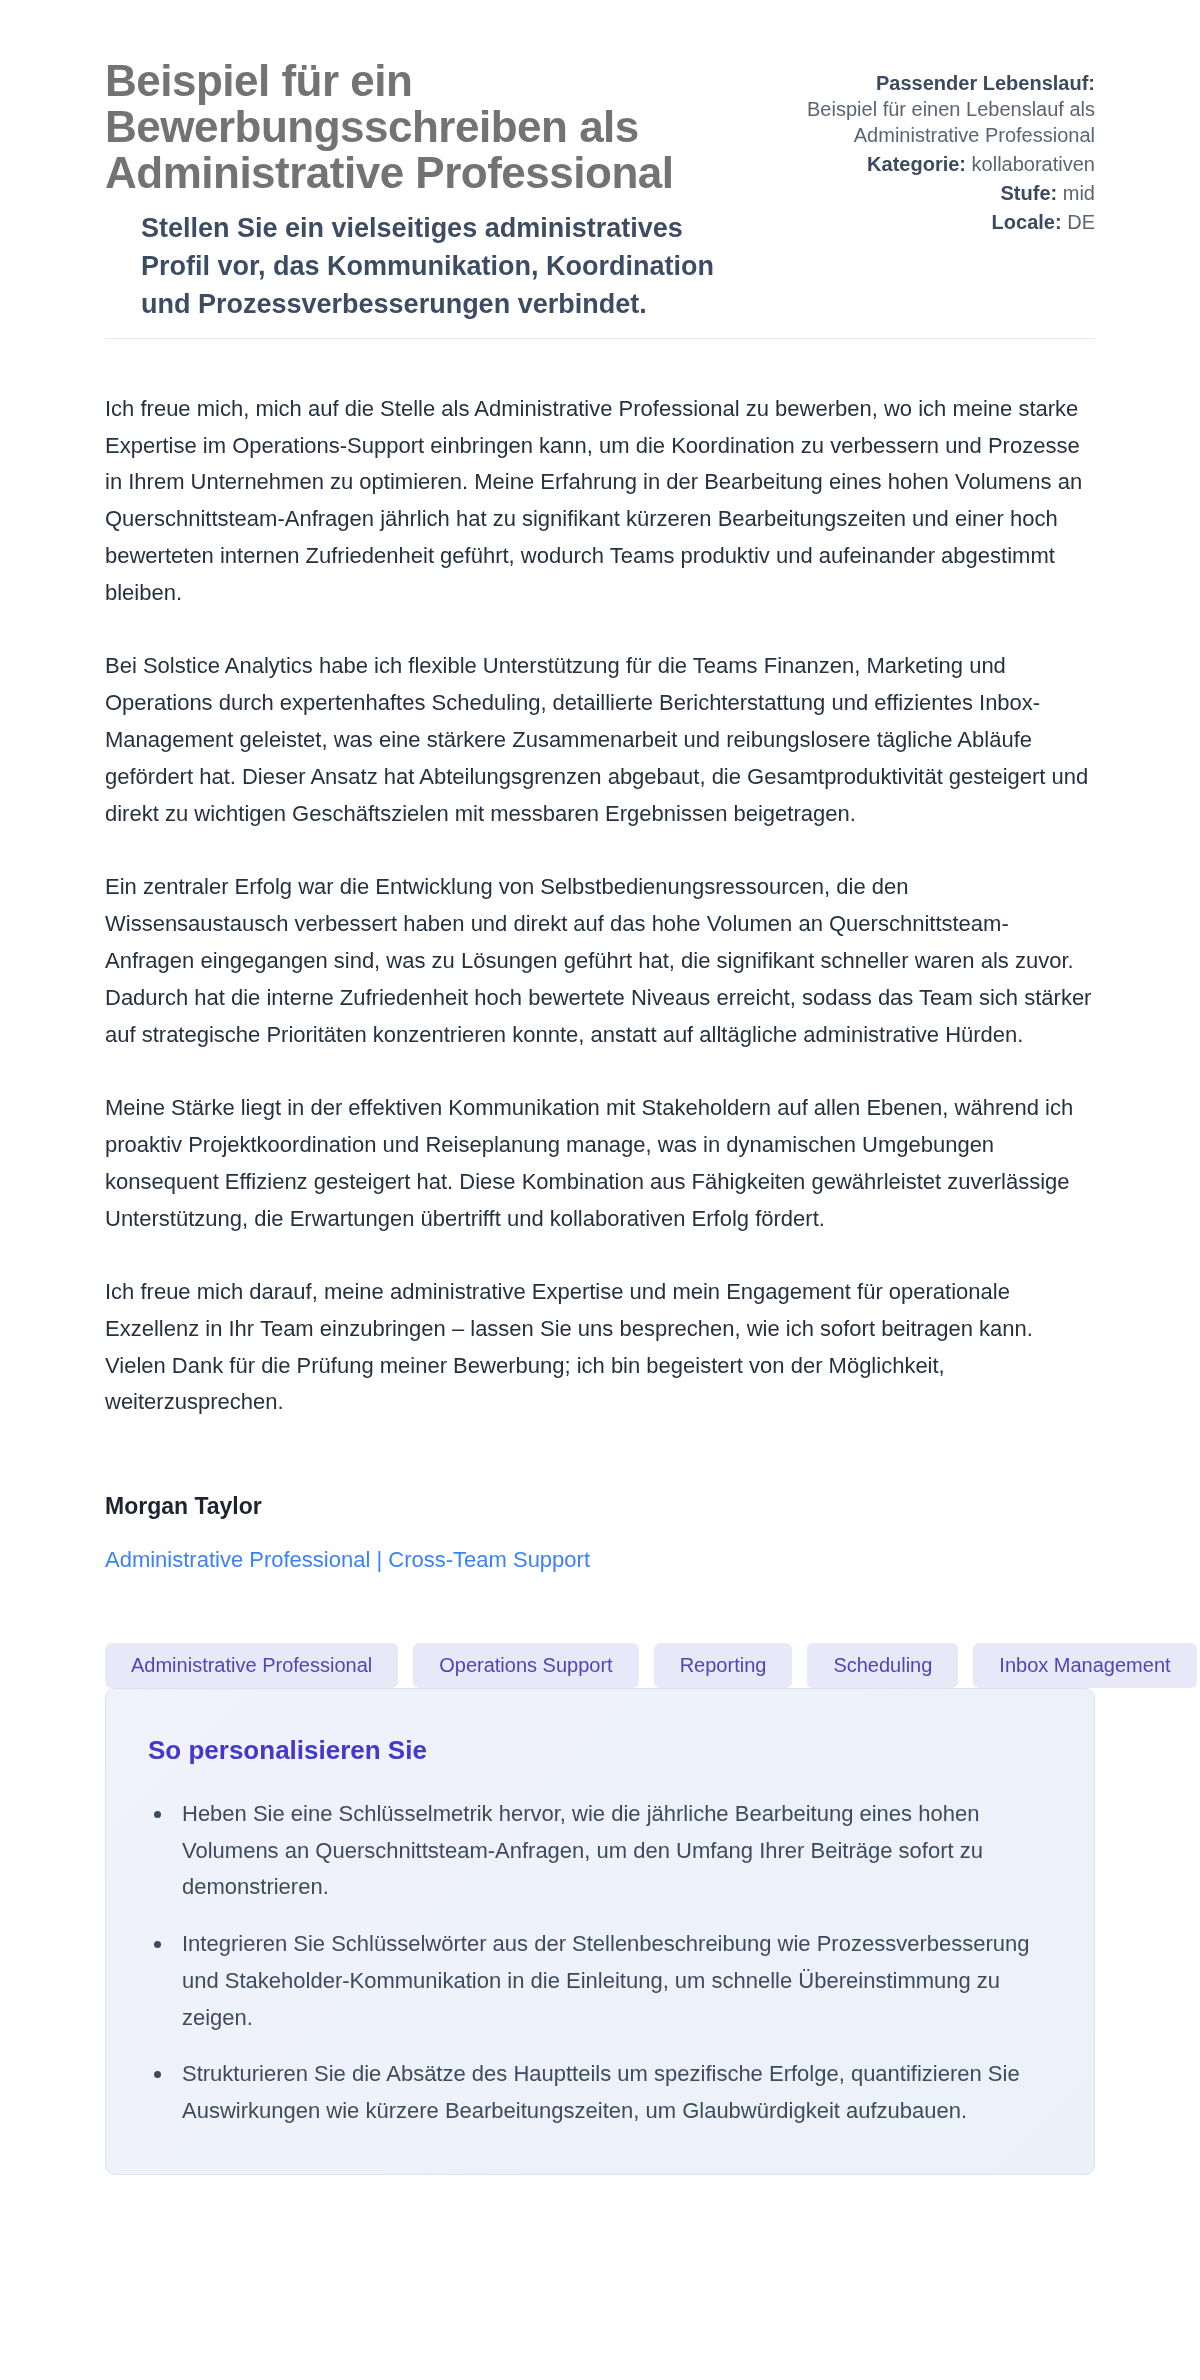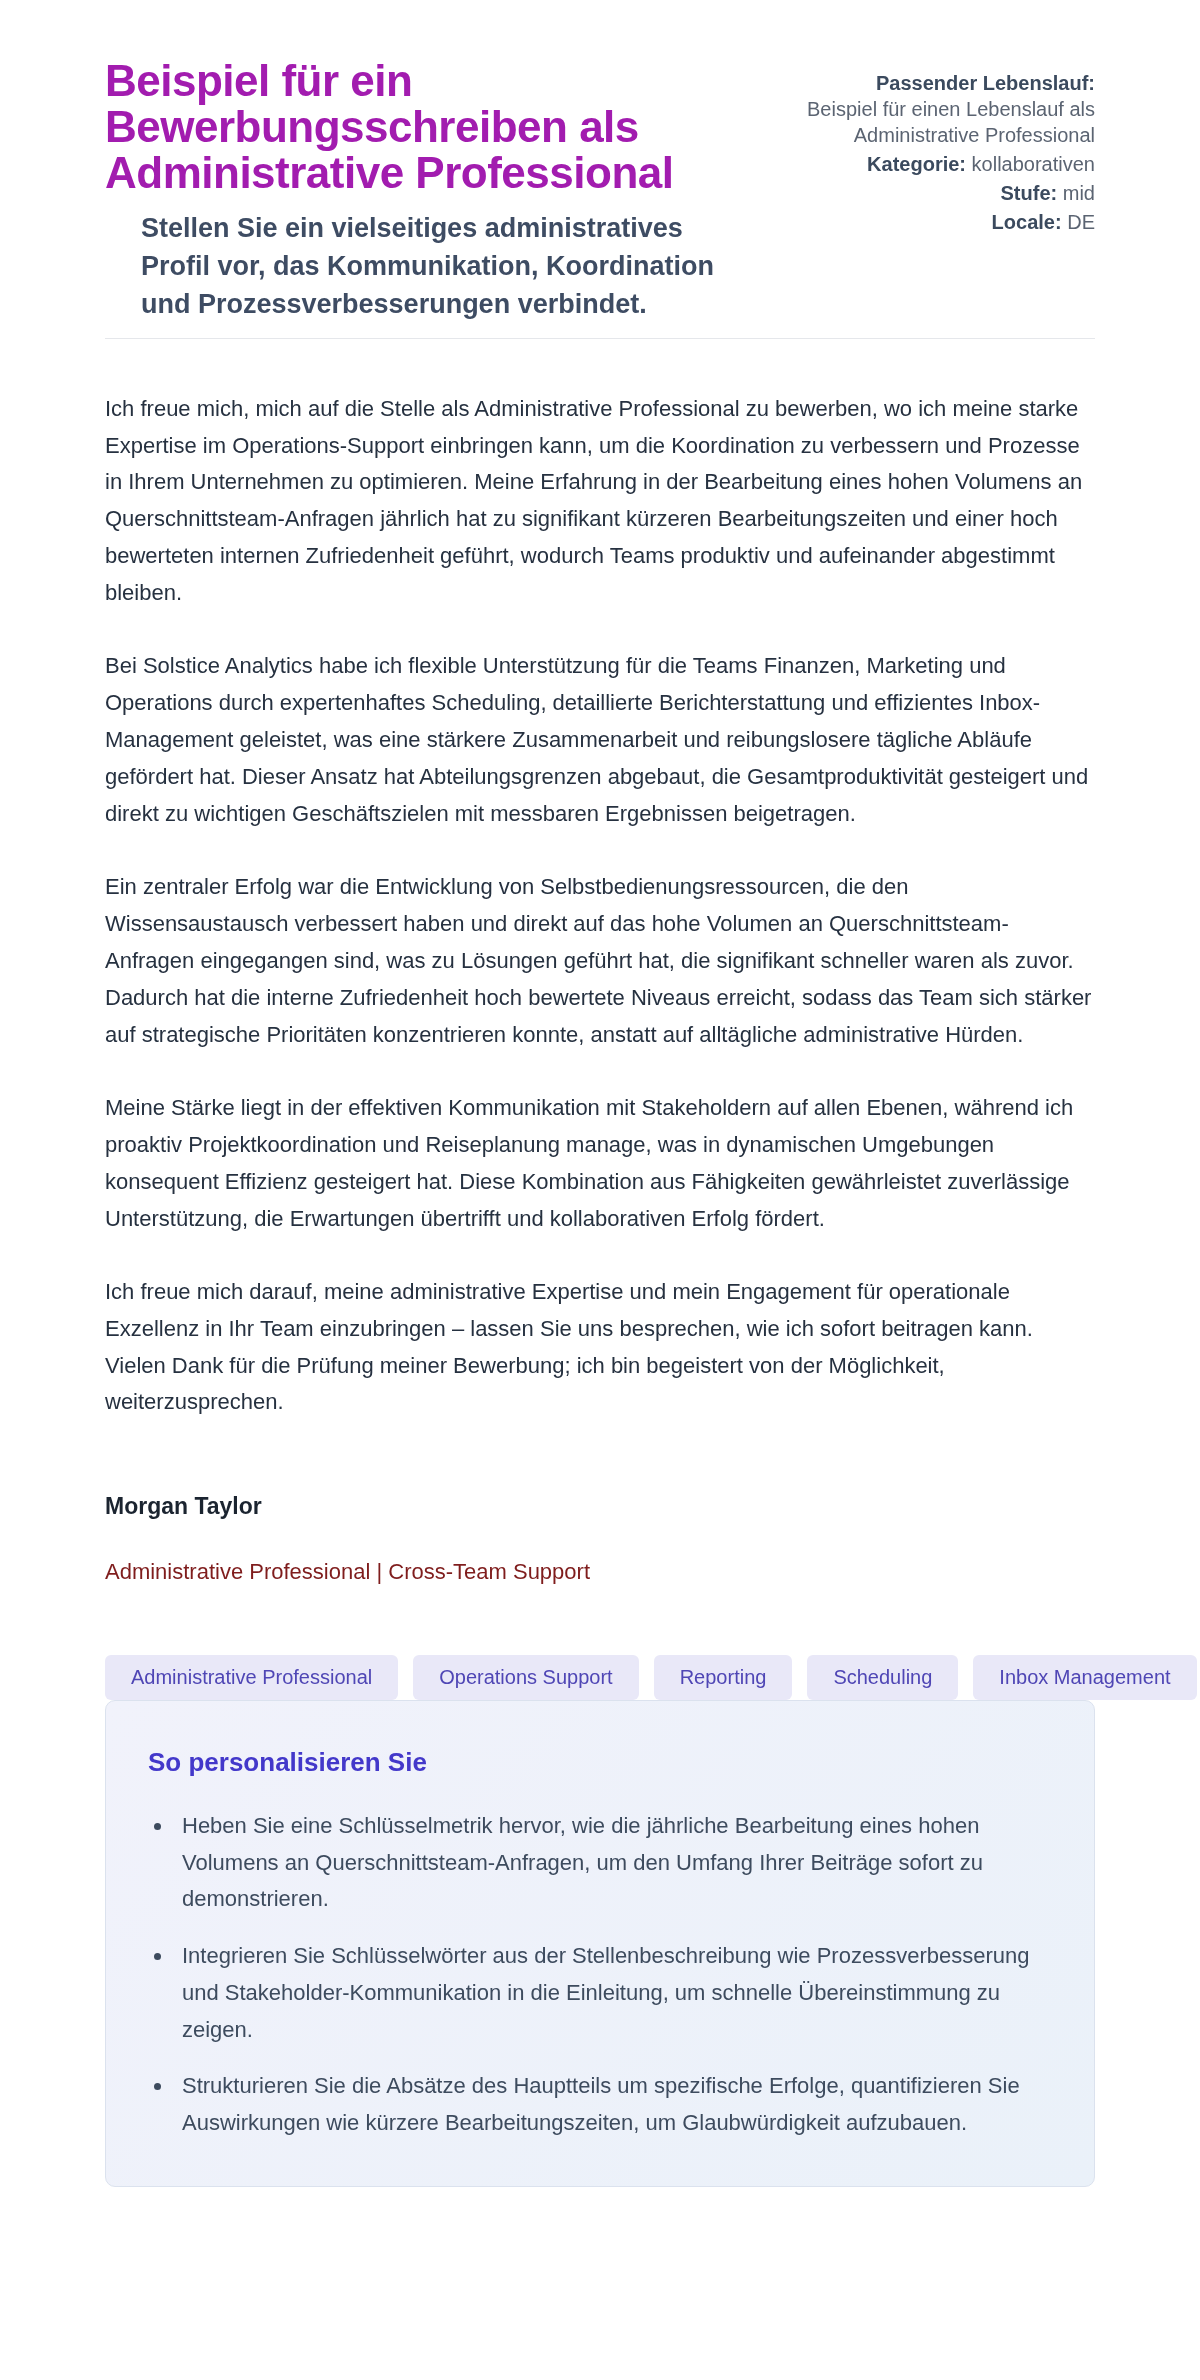--- a/index.html
+++ b/index.html
@@ -9,21 +9,21 @@
     min-height: 2380px;
     font-family: "Liberation Sans", "DejaVu Sans", sans-serif;
     color: #263140;
   }
   .container { width: 990px; margin: 0 auto; padding-top: 58px; }
 
   
   .header { display: flex; justify-content: space-between; gap: 40px; }
   .header-left { width: 650px; }
   .page-title {
-    color: #a21caf;
+    color: #737373;
     font-size: 44px;
     line-height: 1.05;
     font-weight: 700;
     letter-spacing: -0.5px;
   }
   .page-subtitle {
     margin-top: 12px;
     color: #3e4c63;
     font-size: 27px;
     font-weight: 700;
@@ -55,21 +55,21 @@
     color: #4f46e5;
     font-weight: 700;
     font-size: 23px;
     margin-bottom: 42px;
   }
   .letter p.body-par { margin-bottom: 36px; }
   .letter p.body-par:last-of-type { margin-bottom: 8px; }
 
   .signature { margin-top: 66px; }
   .sig-name { font-weight: 700; font-size: 23px; color: #1b2430; }
-  .sig-role { margin-top: 28px; font-size: 22px; color: #7f1d1d; }
+  .sig-role { margin-top: 16px; font-size: 22px; color: #3b82f6; }
 
   
   .tags { margin-top: 64px; display: flex; gap: 15px; }
   .tag {
     background: #e9e8f8;
     color: #4f46b5;
     font-size: 20px;
     padding: 11px 26px;
     border-radius: 6px;
     white-space: nowrap;

